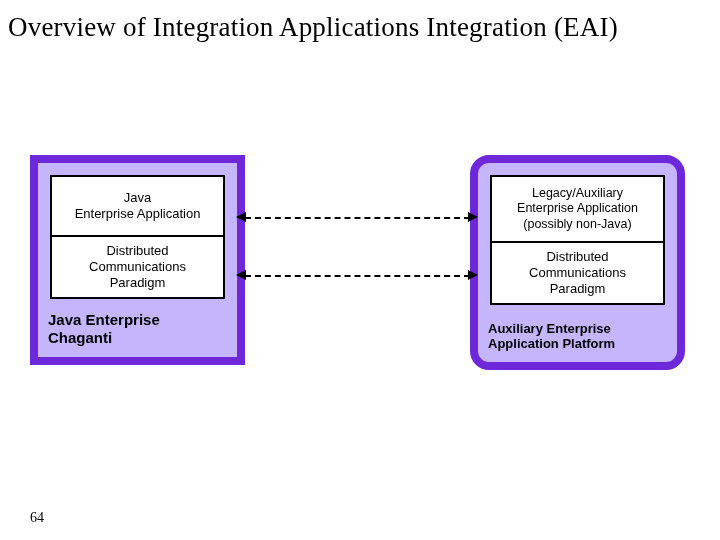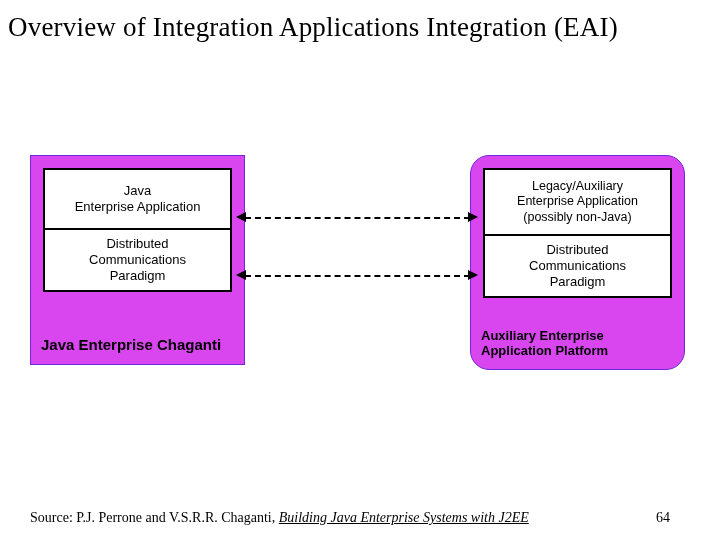--- a/index.html
+++ b/index.html
@@ -21,22 +21,22 @@
   }
   .diagram {
     position: absolute;
     top: 155px;
     left: 30px;
     width: 660px;
     height: 220px;
   }
   .platform {
     position: absolute;
-    border: 1px solid #6d28d9;
-    background: #d946ef;
+    border: 8px solid #6d28d9;
+    background: #c4b5fd;
     font-family: Arial, Helvetica, sans-serif;
     color: #000;
     padding-left: 40px;
   }
   .platform.left {
     left: 0;
     top: 0;
     width: 215px;
     height: 210px;
   }
@@ -149,17 +149,14 @@
   <div class="arrow-head right ah1r"></div>
   <div class="arrow-head left ah1l"></div>
 
   <div class="arrow-dashed a2"></div>
   <div class="arrow-head right ah2r"></div>
   <div class="arrow-head left ah2l"></div>
 
 </div>
 
 <div class="footer">
-  <span>
-    <span>Source: P.J. Perrone and V.S.R.R. Chaganti, </span><span class="book-title">Building Java Enterprise Systems with J2EE</span>
-  </span>
   <span class="page-num">64</span>
 </div>
 
 </body></html>

